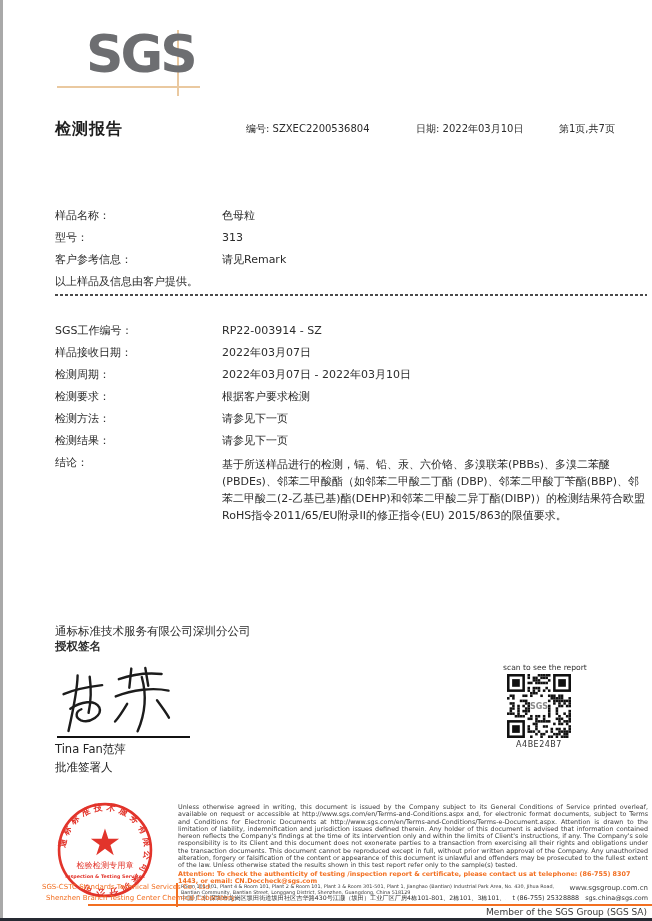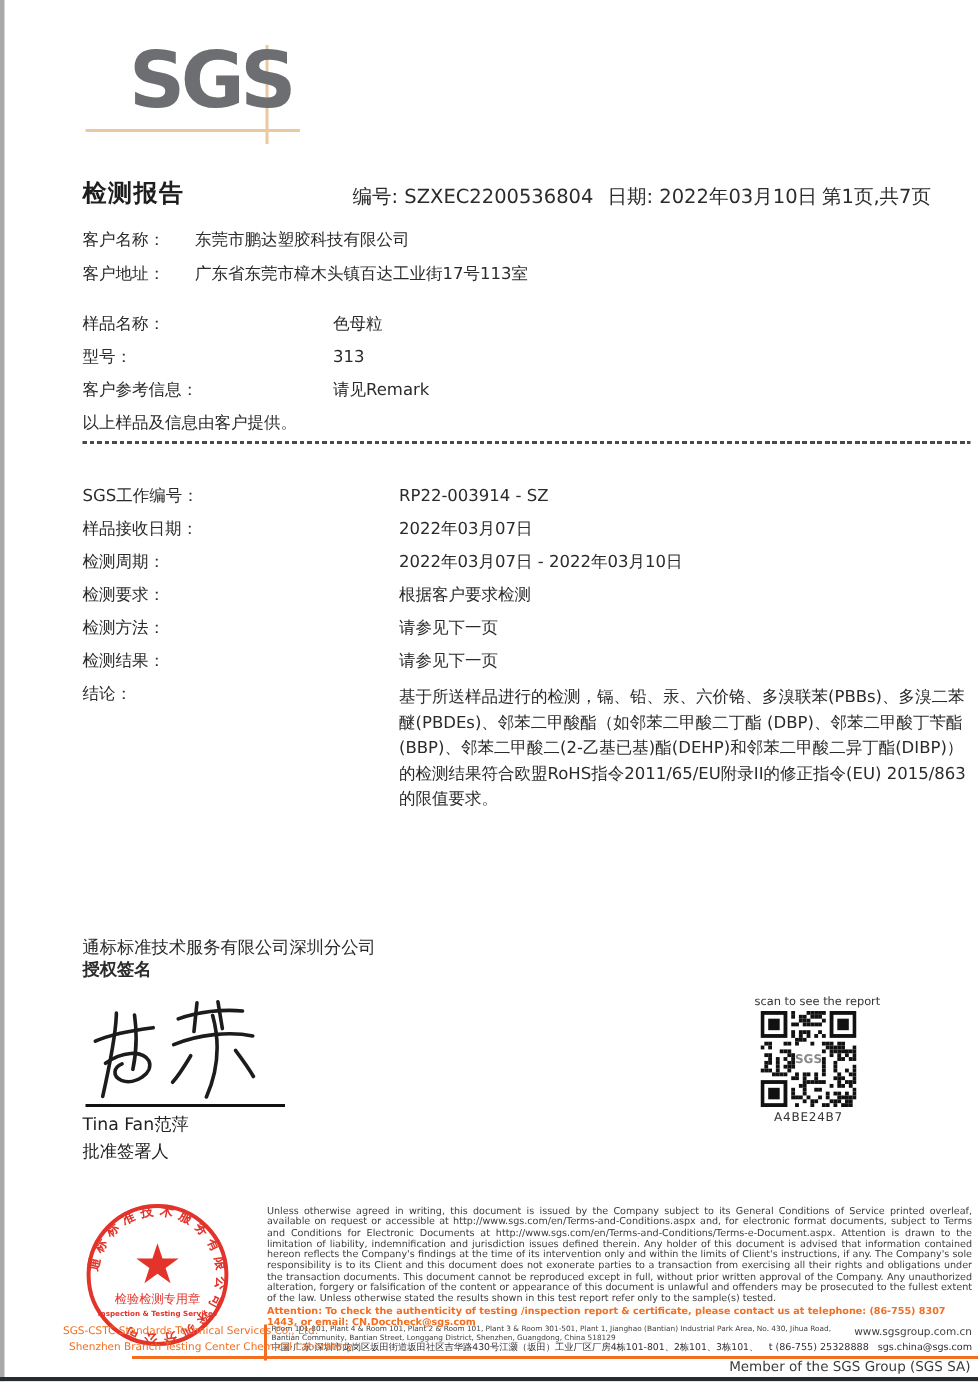--- a/index.html
+++ b/index.html
@@ -10,37 +10,37 @@
   .bottom-edge { position:absolute; left:0; bottom:0; width:100%; height:3px; background:#262a33; }
 
   
   .logo-wrap { position:absolute; left:0; top:0; width:260px; height:110px; }
   .logo-text { position:absolute; left:86px; top:28px; font-size:52px; font-weight:bold; letter-spacing:-3px; color:#6d6e71; line-height:1; }
   .logo-hline { position:absolute; left:57px; top:86px; width:143px; height:2px; background:#eac9a0; }
   .logo-vline { position:absolute; left:177px; top:30px; width:2px; height:66px; background:#eac9a0; }
 
   
   .report-title { position:absolute; left:55px; top:119px; font-size:16px; font-weight:bold; color:#1e1e1e; letter-spacing:1px; }
-  .hdr-item { position:absolute; top:122px; font-size:13px; color:#2b2b2b; white-space:nowrap; }
+  .hdr-item { position:absolute; top:122px; font-size:10px; color:#2b2b2b; white-space:nowrap;margin-left:11px; }
   .hdr-no { left:235px; } .hdr-date { left:405px; } .hdr-page { left:548px; }
 
   
   .row { display:flex; font-size:11px; color:#2b2b2b; line-height:13px; }
   .row .lbl { flex:0 0 auto; }
   .client-block { position:absolute; left:55px; top:153px; width:560px; }
   .client-block .row { margin-bottom:10px; }
   .client-block .lbl { width:75px; }
   .sample-block { position:absolute; left:55px; top:209px; width:580px; }
   .sample-block .row { margin-bottom:9px; }
   .sample-block .lbl { width:167px; }
   .sample-note { position:absolute; left:55px; top:274px; font-size:11px; color:#2b2b2b; }
   .dash-sep { position:absolute; left:55px; top:294px; width:592px; height:2px;
     background:repeating-linear-gradient(90deg,#4a4a4a 0 3px,transparent 3px 5px); }
   .details-block { position:absolute; left:55px; top:324px; width:592px; }
-  .details-block .row { margin-bottom:9px;gap:44px; }
+  .details-block .row { margin-bottom:9px; }
   .details-block .lbl { width:167px; }
   .conclusion-val { width:430px; line-height:17px; }
 
   
   .sig-company { position:absolute; left:55px; top:624px; font-size:11.5px; color:#2b2b2b; }
   .sig-auth { position:absolute; left:55px; top:639px; font-size:11.5px; color:#2b2b2b;font-weight:bold; }
   .sig-svg { position:absolute; left:58px; top:666px; width:132px; height:70px; }
   .sig-line { position:absolute; left:57px; top:736px; width:133px; height:2px; background:#111; }
   .sig-name { position:absolute; left:55px; top:742px; font-size:11.5px; color:#222; }
   .sig-role { position:absolute; left:55px; top:760px; font-size:11.5px; color:#222; }
@@ -86,30 +86,20 @@
   <div class="hdr-item hdr-no">
     <span>编号:</span>
     <span>SZXEC2200536804</span>
   </div>
   <div class="hdr-item hdr-date">
     <span>日期:</span>
     <span>2022年03月10日</span>
   </div>
   <div class="hdr-item hdr-page">第1页,共7页</div>
 
-  <div class="client-block">
-    <div class="row">
-      <span class="lbl">客户名称：</span>
-      <span>东莞市鹏达塑胶科技有限公司</span>
-    </div>
-    <div class="row">
-      <span class="lbl">客户地址：</span>
-      <span>广东省东莞市樟木头镇百达工业街17号113室</span>
-    </div>
-  </div>
 
   <div class="sample-block">
     <div class="row">
       <span class="lbl">样品名称：</span>
       <span>色母粒</span>
     </div>
     <div class="row">
       <span class="lbl">型号：</span>
       <span>313</span>
     </div>

